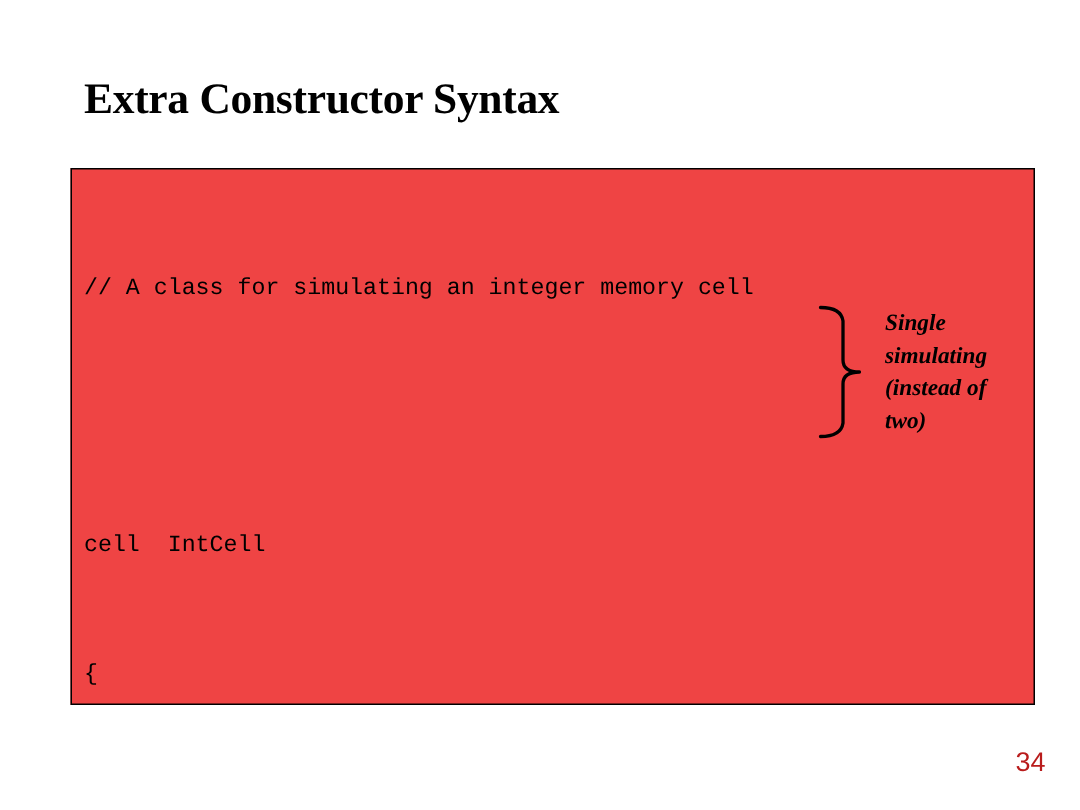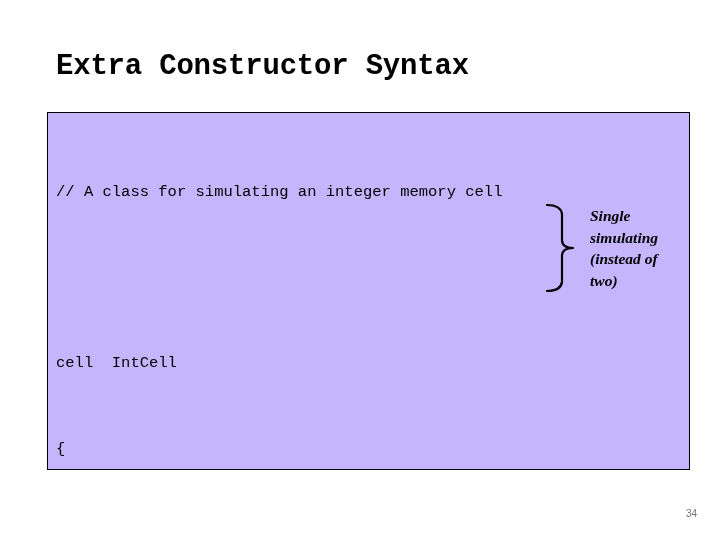--- a/index.html
+++ b/index.html
@@ -15,38 +15,38 @@
     overflow: hidden;
     font-family: "Liberation Sans", sans-serif;
     color: #000000;
   }
 
   
   .slide-title {
     position: absolute;
     left: 56px;
     top: 50px;
-    font-family: Liberation Mono, monospace;
+    font-family: Liberation Serif, serif;
     font-size: 29px;
     font-weight: bold;
     letter-spacing: -0.2px;
     color: #000000;
     white-space: nowrap;
   }
 
   
   .code-box {
     position: absolute;
     left: 47px;
     top: 112px;
     width: 643px;
     height: 358px;
     border: 1.5px solid #000000;
     box-sizing: border-box;
-    background: #c4b5fd;
+    background: #ef4444;
     overflow: hidden;
   }
 
   .code-listing {
     position: absolute;
     left: 8px;
     top: 5px;
     margin: 0;
     font-family: "Liberation Mono", "DejaVu Sans Mono", monospace;
     font-size: 15.5px;
@@ -88,22 +88,22 @@
     line-height: 21.5px;
     color: #000000;
   }
 
   
   .page-number {
     position: absolute;
     right: 23px;
     bottom: 21px;
     font-family: "Liberation Sans", sans-serif;
-    font-size: 10px;
-    color: #737373;
+    font-size: 18px;
+    color: #b91c1c;
   }
 </style>
 </head>
 <body>
 
 <div class="slide-title">Extra Constructor Syntax</div>
 
 <div class="code-box">
   <div class="code-listing">
 

